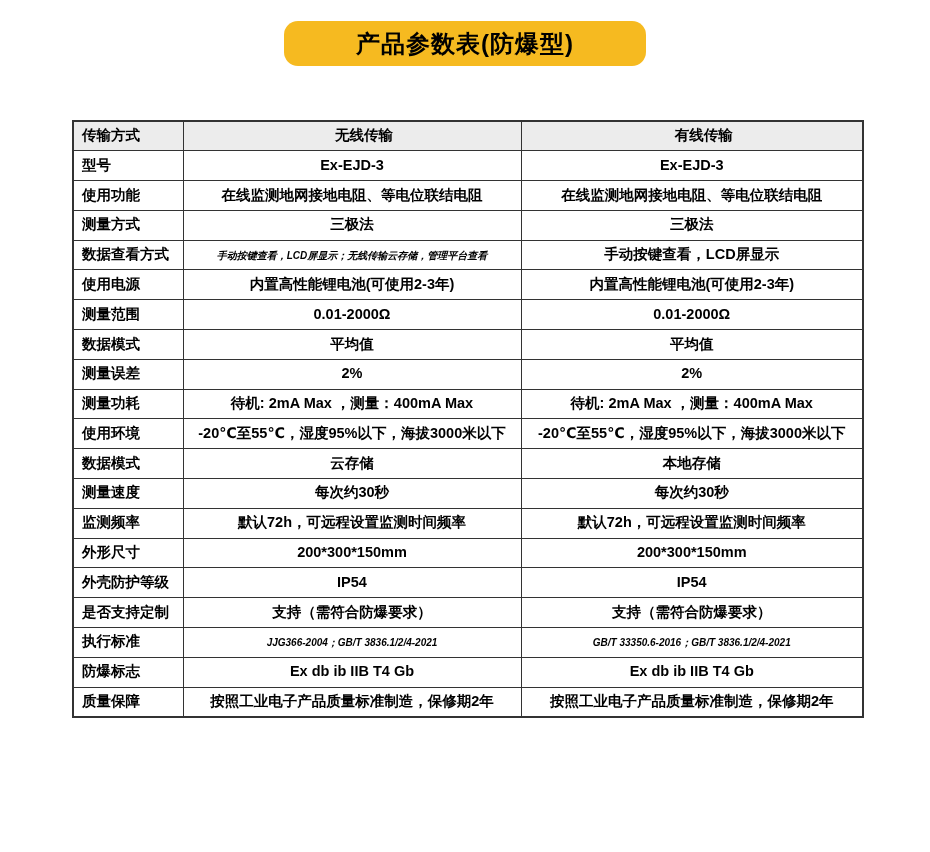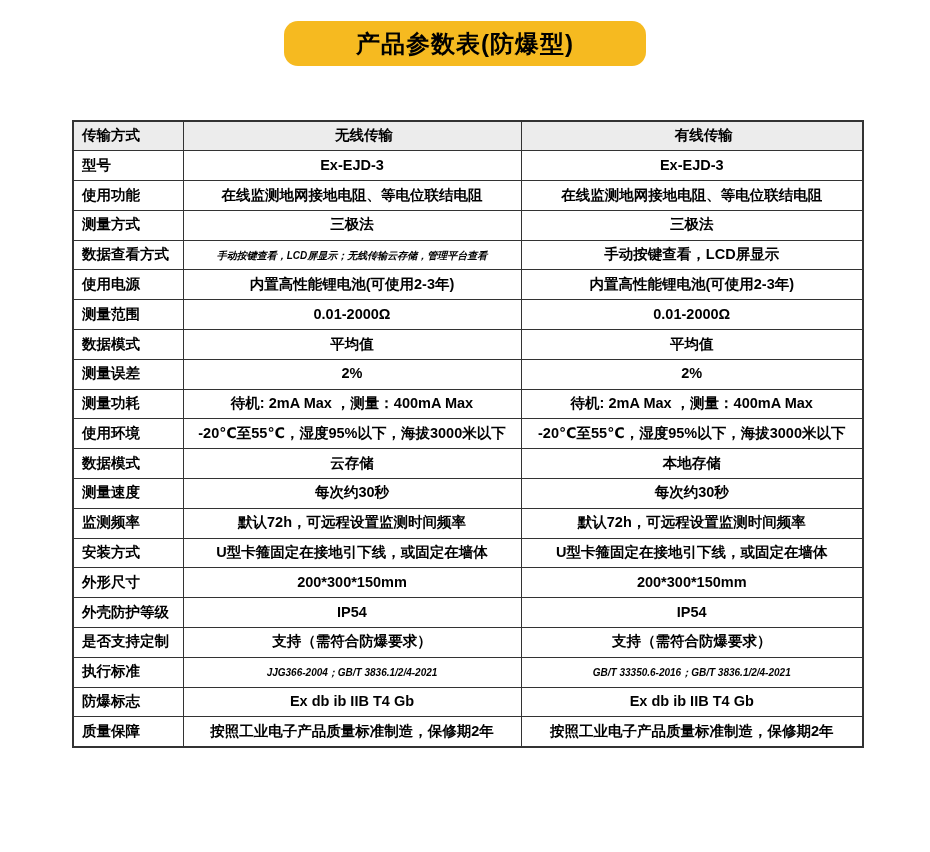--- a/index.html
+++ b/index.html
@@ -161,25 +161,20 @@
           <td class="label-col">测量速度</td>
           <td>每次约30秒</td>
           <td>每次约30秒</td>
         </tr>
         <tr>
           <td class="label-col">监测频率</td>
           <td>默认72h，可远程设置监测时间频率</td>
           <td>默认72h，可远程设置监测时间频率</td>
         </tr>
         <tr>
-          <td class="label-col">安装方式</td>
-          <td>U型卡箍固定在接地引下线，或固定在墙体</td>
-          <td>U型卡箍固定在接地引下线，或固定在墙体</td>
-        </tr>
-        <tr>
           <td class="label-col">外形尺寸</td>
           <td>200*300*150mm</td>
           <td>200*300*150mm</td>
         </tr>
         <tr>
           <td class="label-col">外壳防护等级</td>
           <td>IP54</td>
           <td>IP54</td>
         </tr>
         <tr>

